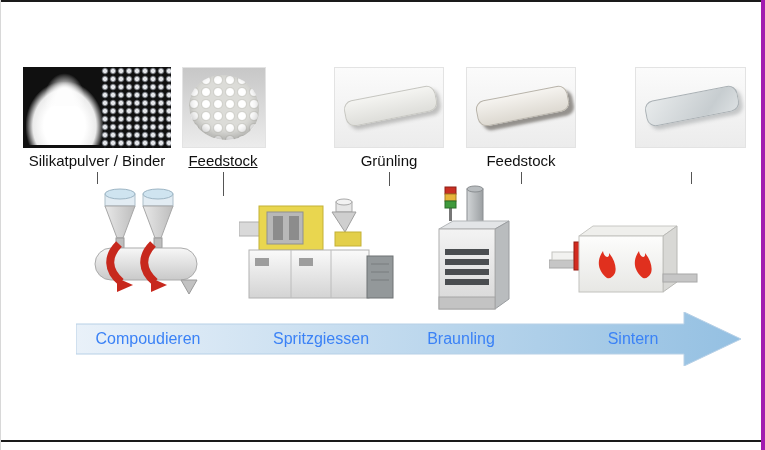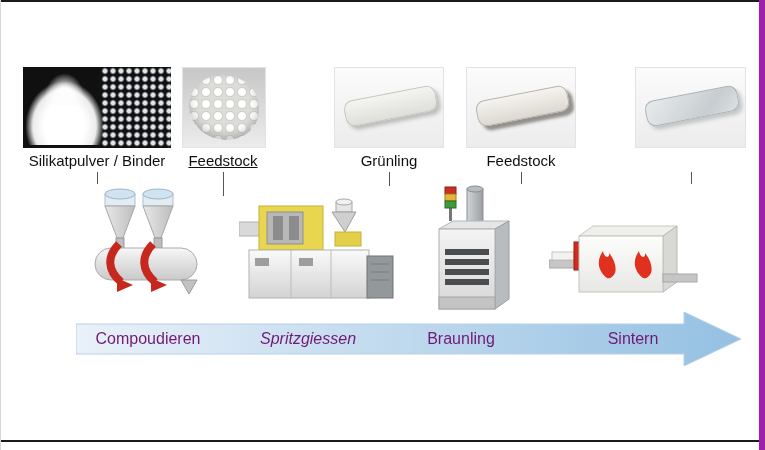--- a/index.html
+++ b/index.html
@@ -1,19 +1,19 @@
 <!DOCTYPE html>
 <html><head>
 <meta charset="utf-8">
 <style>
   html,body{margin:0;padding:0;background:#fff;}
   .canvas{
     position:relative;width:765px;height:450px;background:#ffffff;
     font-family:"Liberation Sans",sans-serif;color:#111;overflow:hidden;
-    border-left:1px solid #d8d8d8;border-right:6px solid #a21caf;
+    border-left:1px solid #d8d8d8;border-right:4px solid #a21caf;
     box-sizing:border-box;
   }
   .topline{position:absolute;left:0;top:0;width:765px;height:2px;background:#1a1a1a;}
   .bottomline{position:absolute;left:0;top:440px;width:765px;height:2px;background:#1a1a1a;}
 
   .photo{position:absolute;top:67px;height:81px;overflow:hidden;border:1px solid #e3e3e3;box-sizing:border-box;}
   .photo-dark{background:#101010;border:none;}
   .powder-pile{position:absolute;left:2%;bottom:4%;width:52%;height:78%;
     background:radial-gradient(ellipse at 50% 70%, #ffffff 38%, #ebebeb 58%, rgba(16,16,16,0) 72%);}
   .powder-peak{position:absolute;left:14%;top:8%;width:28%;height:40%;
@@ -36,21 +36,21 @@
   .plate-glass{background:linear-gradient(135deg,#e8ebec,#c7cdd0 70%,#dde1e3);border:1px solid #a9b0b4;
     box-shadow:3px 4px 4px rgba(90,95,100,.30);}
 
   .stage-label{position:absolute;top:151px;height:20px;line-height:20px;text-align:center;
     font-size:15px;color:#101010;white-space:nowrap;transform:translateX(-50%);}
   .connector{position:absolute;width:1px;background:#555;}
 
   .machine{position:absolute;}
 
   .arrow-wrap{position:absolute;left:75px;top:312px;width:665px;height:54px;}
-  .step-label{position:absolute;top:330px;height:18px;line-height:18px;font-size:16px;color:#701a75;
+  .step-label{position:absolute;top:330px;height:18px;line-height:18px;font-size:16px;color:#3b82f6;
     transform:translateX(-50%);white-space:nowrap;}
 </style>
 </head>
 <body>
 
 <div class="canvas">
   <div class="topline"></div>
   <div class="bottomline"></div>
 
   <div class="photo photo-dark" style="left:22px;width:148px;">
@@ -192,16 +192,16 @@
         <linearGradient id="g-arrow" x1="0" y1="0" x2="1" y2="0">
           <stop offset="0" stop-color="#e9f1f9"></stop>
             <stop offset="1" stop-color="#94c0e2"></stop>
         </linearGradient>
       </defs>
       <polygon points="0,12 608,12 608,0 665,27 608,54 608,42 0,42" fill="url(#g-arrow)" stroke="#b7d0e6" stroke-width="1"></polygon>
     </svg>
   </div>
 
   <div class="step-label" style="left:147px;">Compoudieren</div>
-  <div class="step-label" style="left:307px;font-style:italic;">Spritzgiessen</div>
+  <div class="step-label" style="left:320px;">Spritzgiessen</div>
   <div class="step-label" style="left:460px;">Braunling</div>
   <div class="step-label" style="left:632px;">Sintern</div>
 </div>
 
 </body></html>

